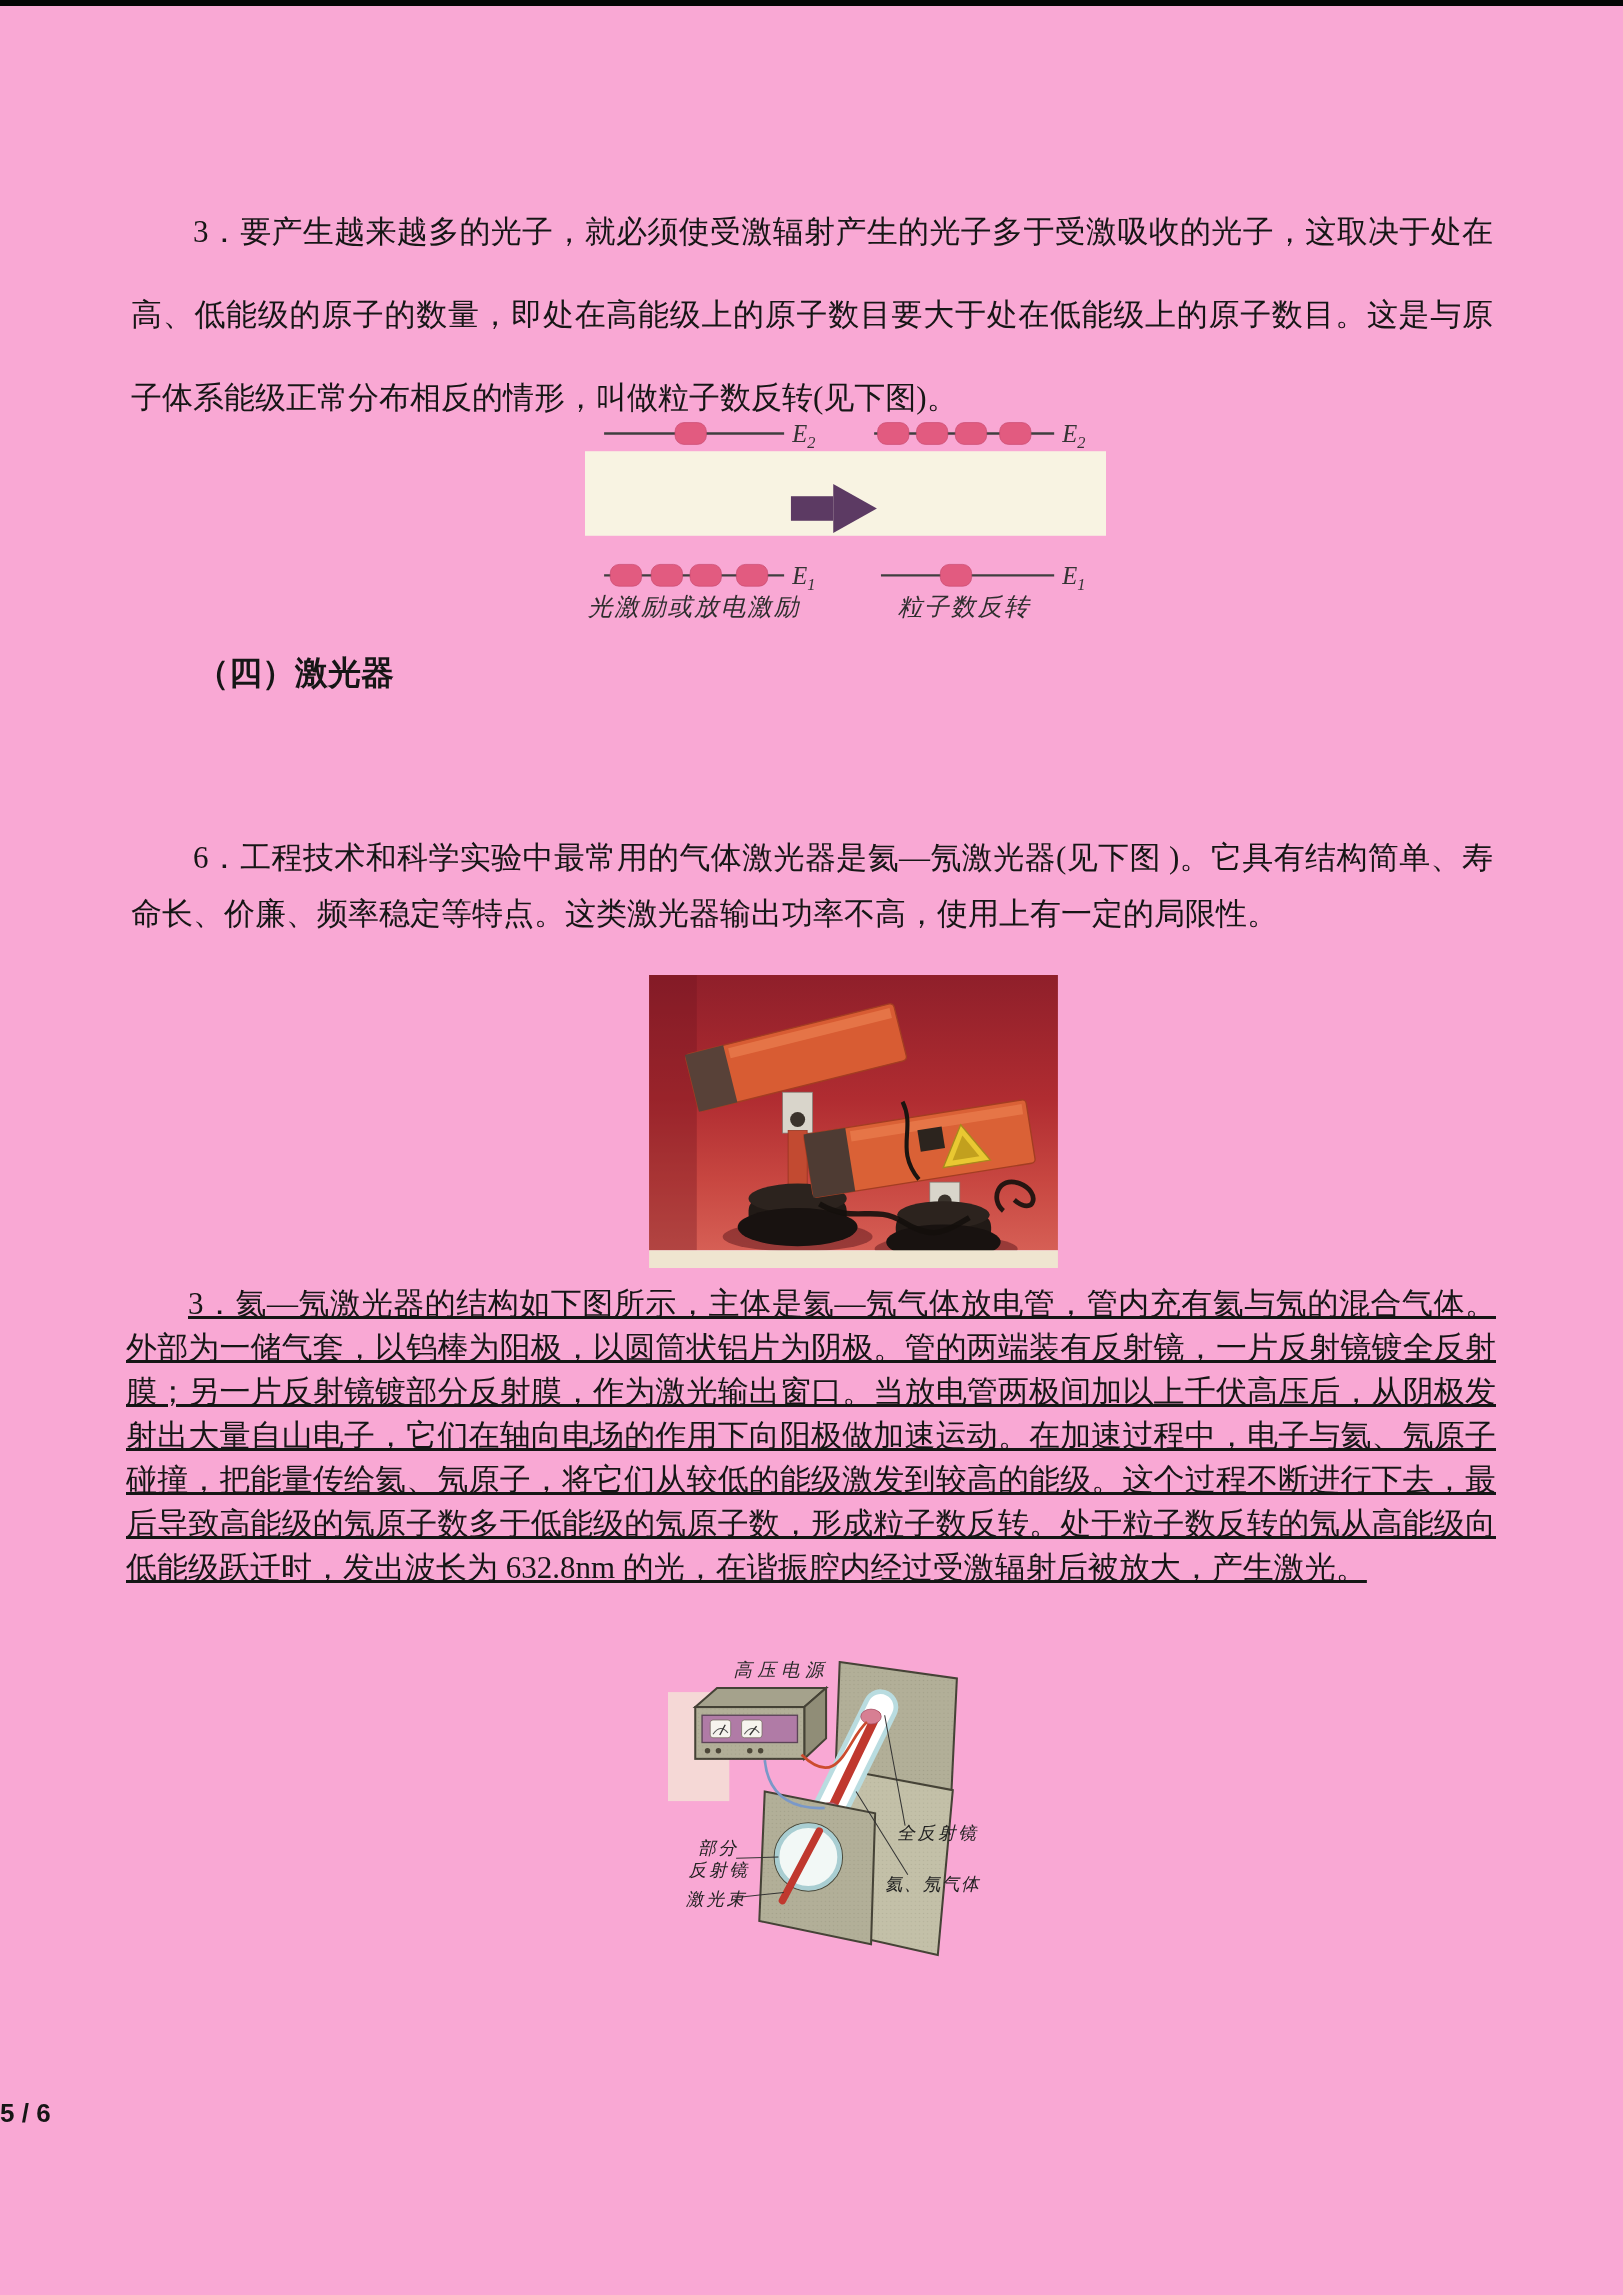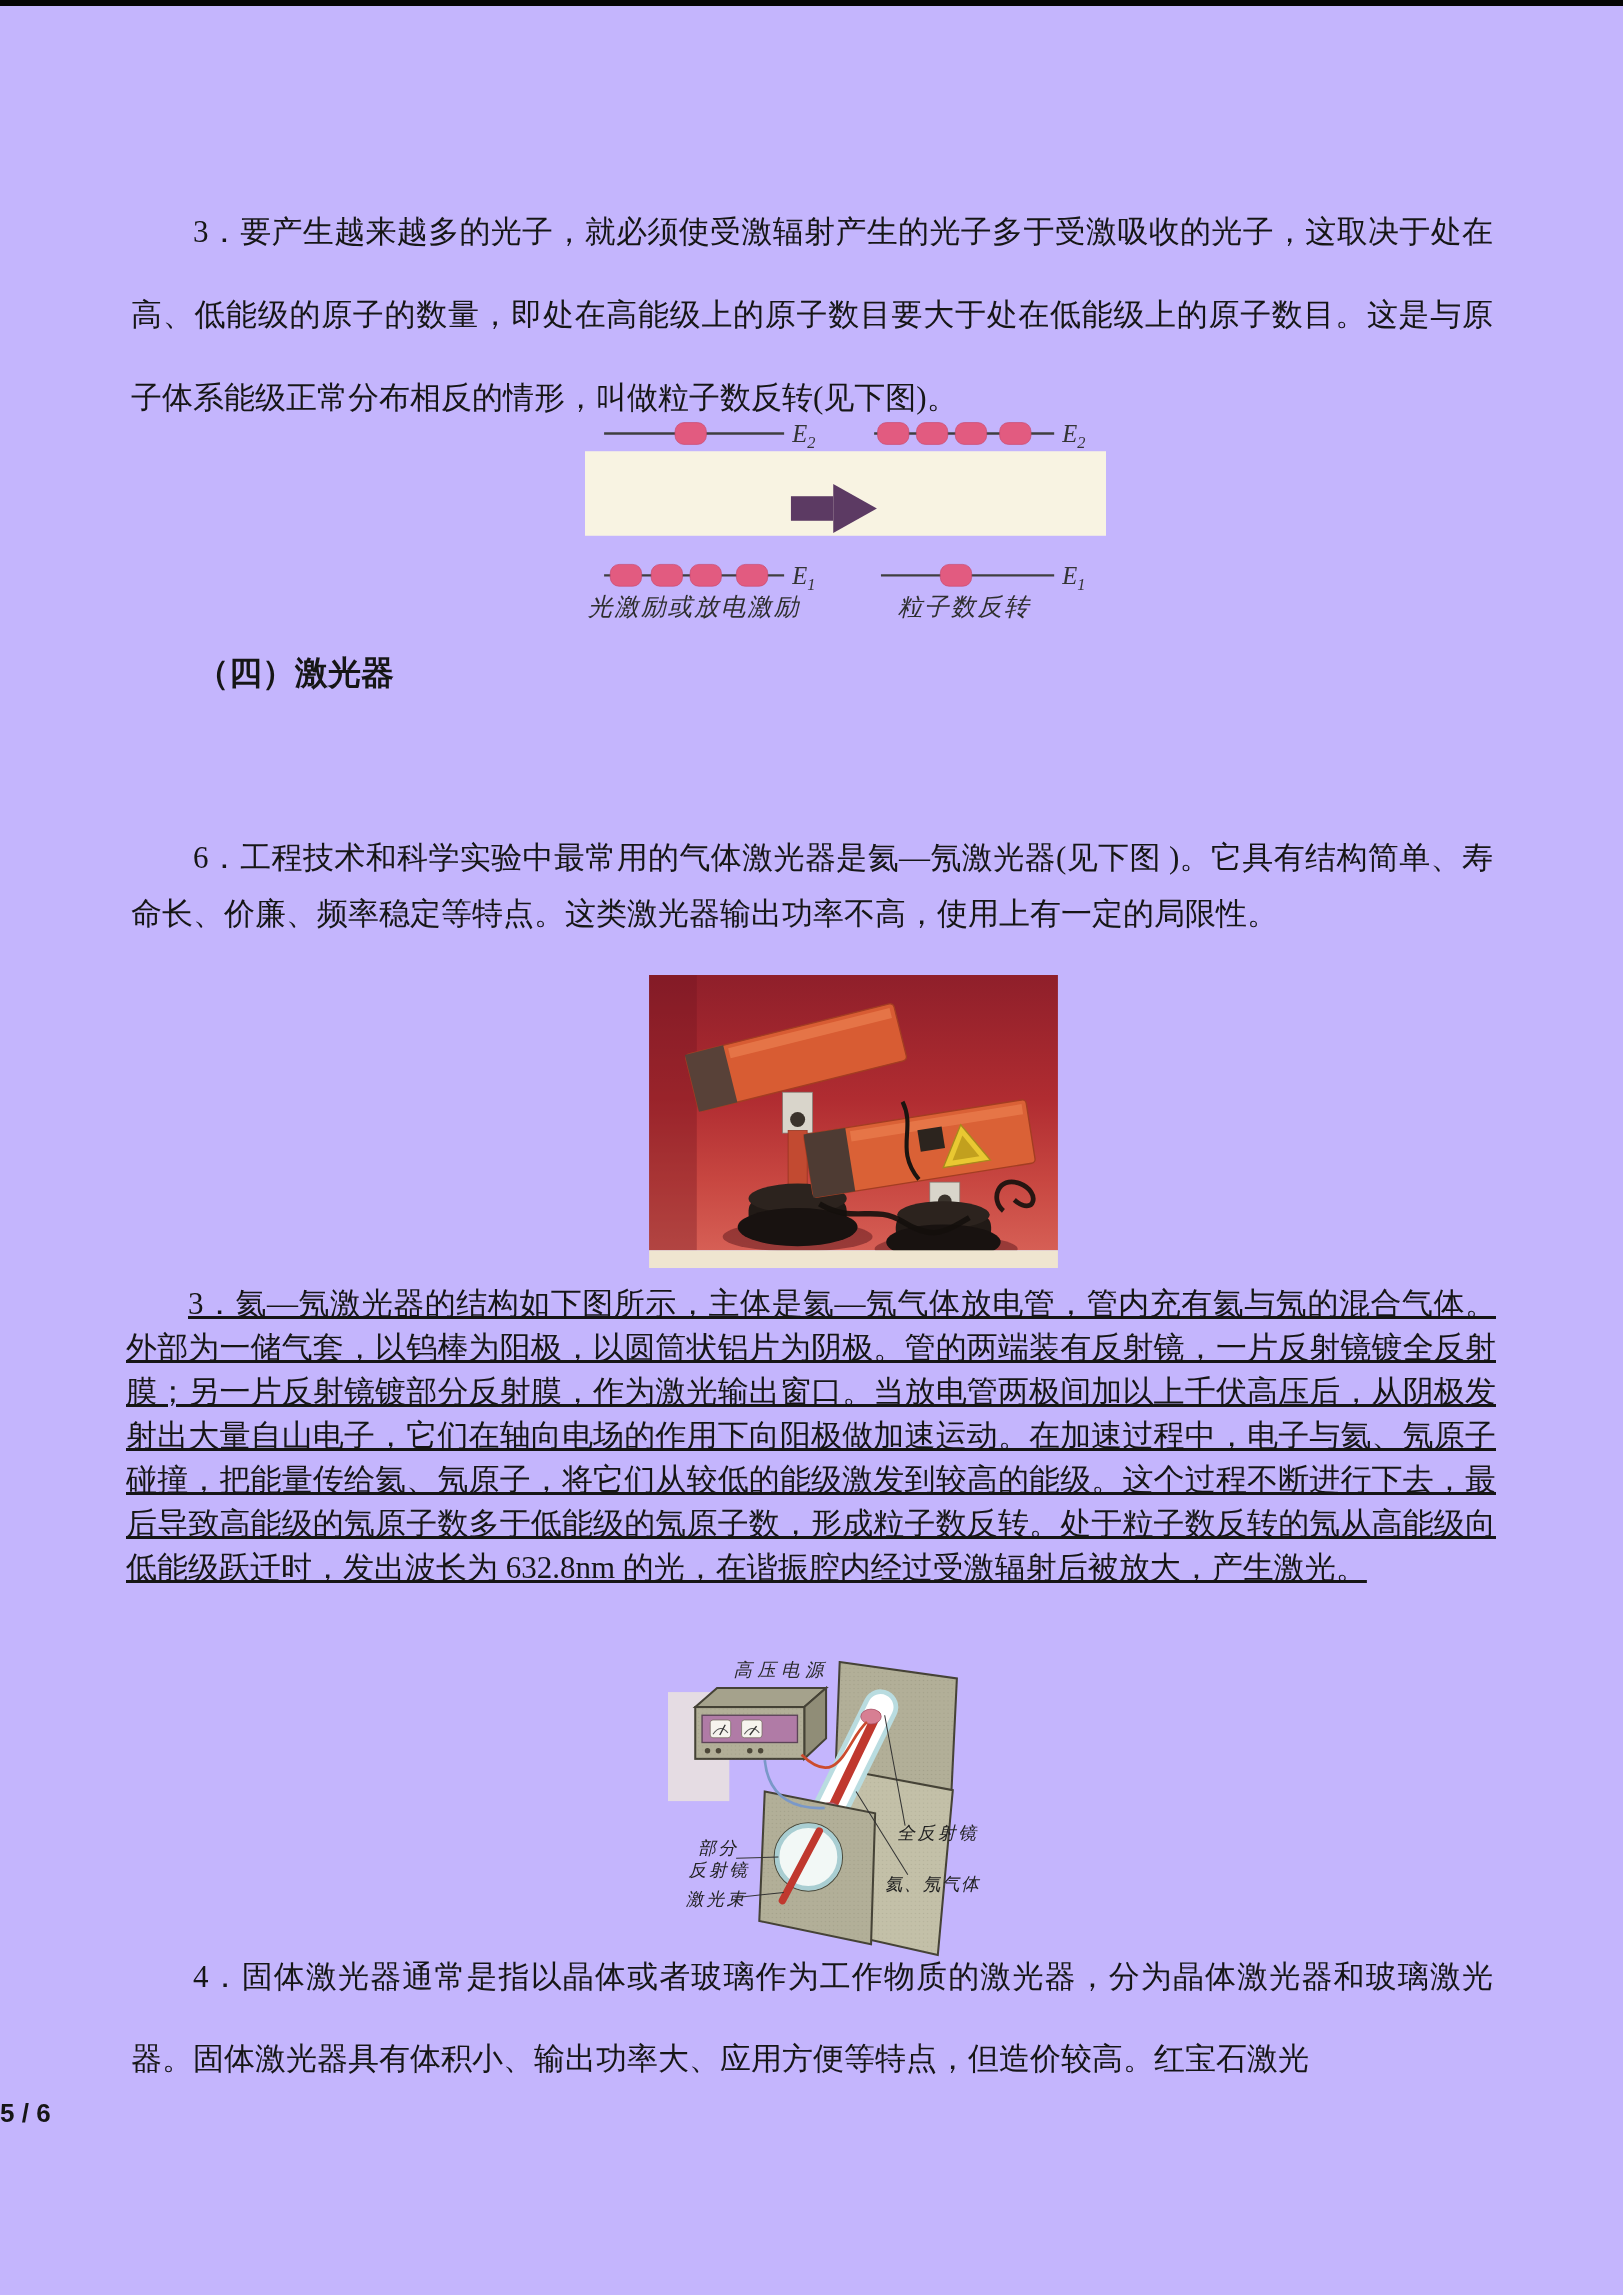--- a/index.html
+++ b/index.html
@@ -1,20 +1,20 @@
 <!DOCTYPE html>
 <html style="font-size:11px"><head>
 <meta charset="utf-8">
 <style>
   html,body{margin:0;padding:0;}
   body{
     width:1623px;height:2295px;position:relative;background:#ffffff;
     font-family:"Liberation Serif","DejaVu Serif",serif;color:#161616;
   }
-  .page{position:absolute;left:0;top:0;width:1623px;height:2295px;background:#c4b5fd;overflow:hidden;}
+  .page{position:absolute;left:0;top:0;width:1623px;height:2295px;background:#f9a8d4;overflow:hidden;}
   .topbar{position:absolute;left:0;top:0;width:100%;height:6.1px;background:#050505;}
   .para{position:absolute;margin:0;text-align:justify;}
   .indent{text-indent:2em;}
   #p-intro{left:131px;top:190px;width:1362px;font-size:31px;line-height:83px;}
   #heading{position:absolute;left:196px;top:651px;margin:0;font-size:33px;font-weight:bold;}
   #p-item1{left:131px;top:701px;width:1362px;font-size:31px;line-height:60px;}
   #p-item2{left:131px;top:830px;width:1362px;font-size:31px;line-height:56px;}
   #p-item3{left:126px;top:1282px;width:1370px;font-size:31px;line-height:44px;text-decoration:underline;}
   #p-item4{left:131px;top:1936px;width:1362px;font-size:31px;line-height:82px;}
   #pageno{position:absolute;left:0;top:2098px;width:100%;
@@ -185,18 +185,17 @@
     <text x="318" y="340" font-size="26" font-style="italic" letter-spacing="2" fill="#222">氦、氖气体</text>
 
     <line x1="100" y1="294" x2="162" y2="292" stroke="#333" stroke-width="1.5"></line>
     <text x="44" y="288" font-size="26" font-style="italic" letter-spacing="4" fill="#222">部分</text>
     <text x="30" y="320" font-size="26" font-style="italic" letter-spacing="4" fill="#222">反射镜</text>
 
     <line x1="98" y1="352" x2="170" y2="344" stroke="#333" stroke-width="1.5"></line>
     <text x="26" y="362" font-size="26" font-style="italic" letter-spacing="4" fill="#222">激光束</text>
   </svg>
 
-  <p class="para indent" id="p-item4">4．固体激光器通常是指以晶体或者玻璃作为工作物质的激光器，分为晶体激光器和玻璃激光器。固体激光器具有体积小、输出功率大、应用方便等特点，但造价较高。红宝石激光</p>
 
   <div id="pageno">5 / 6</div>
 
 </div>
 
 
 </body></html>

